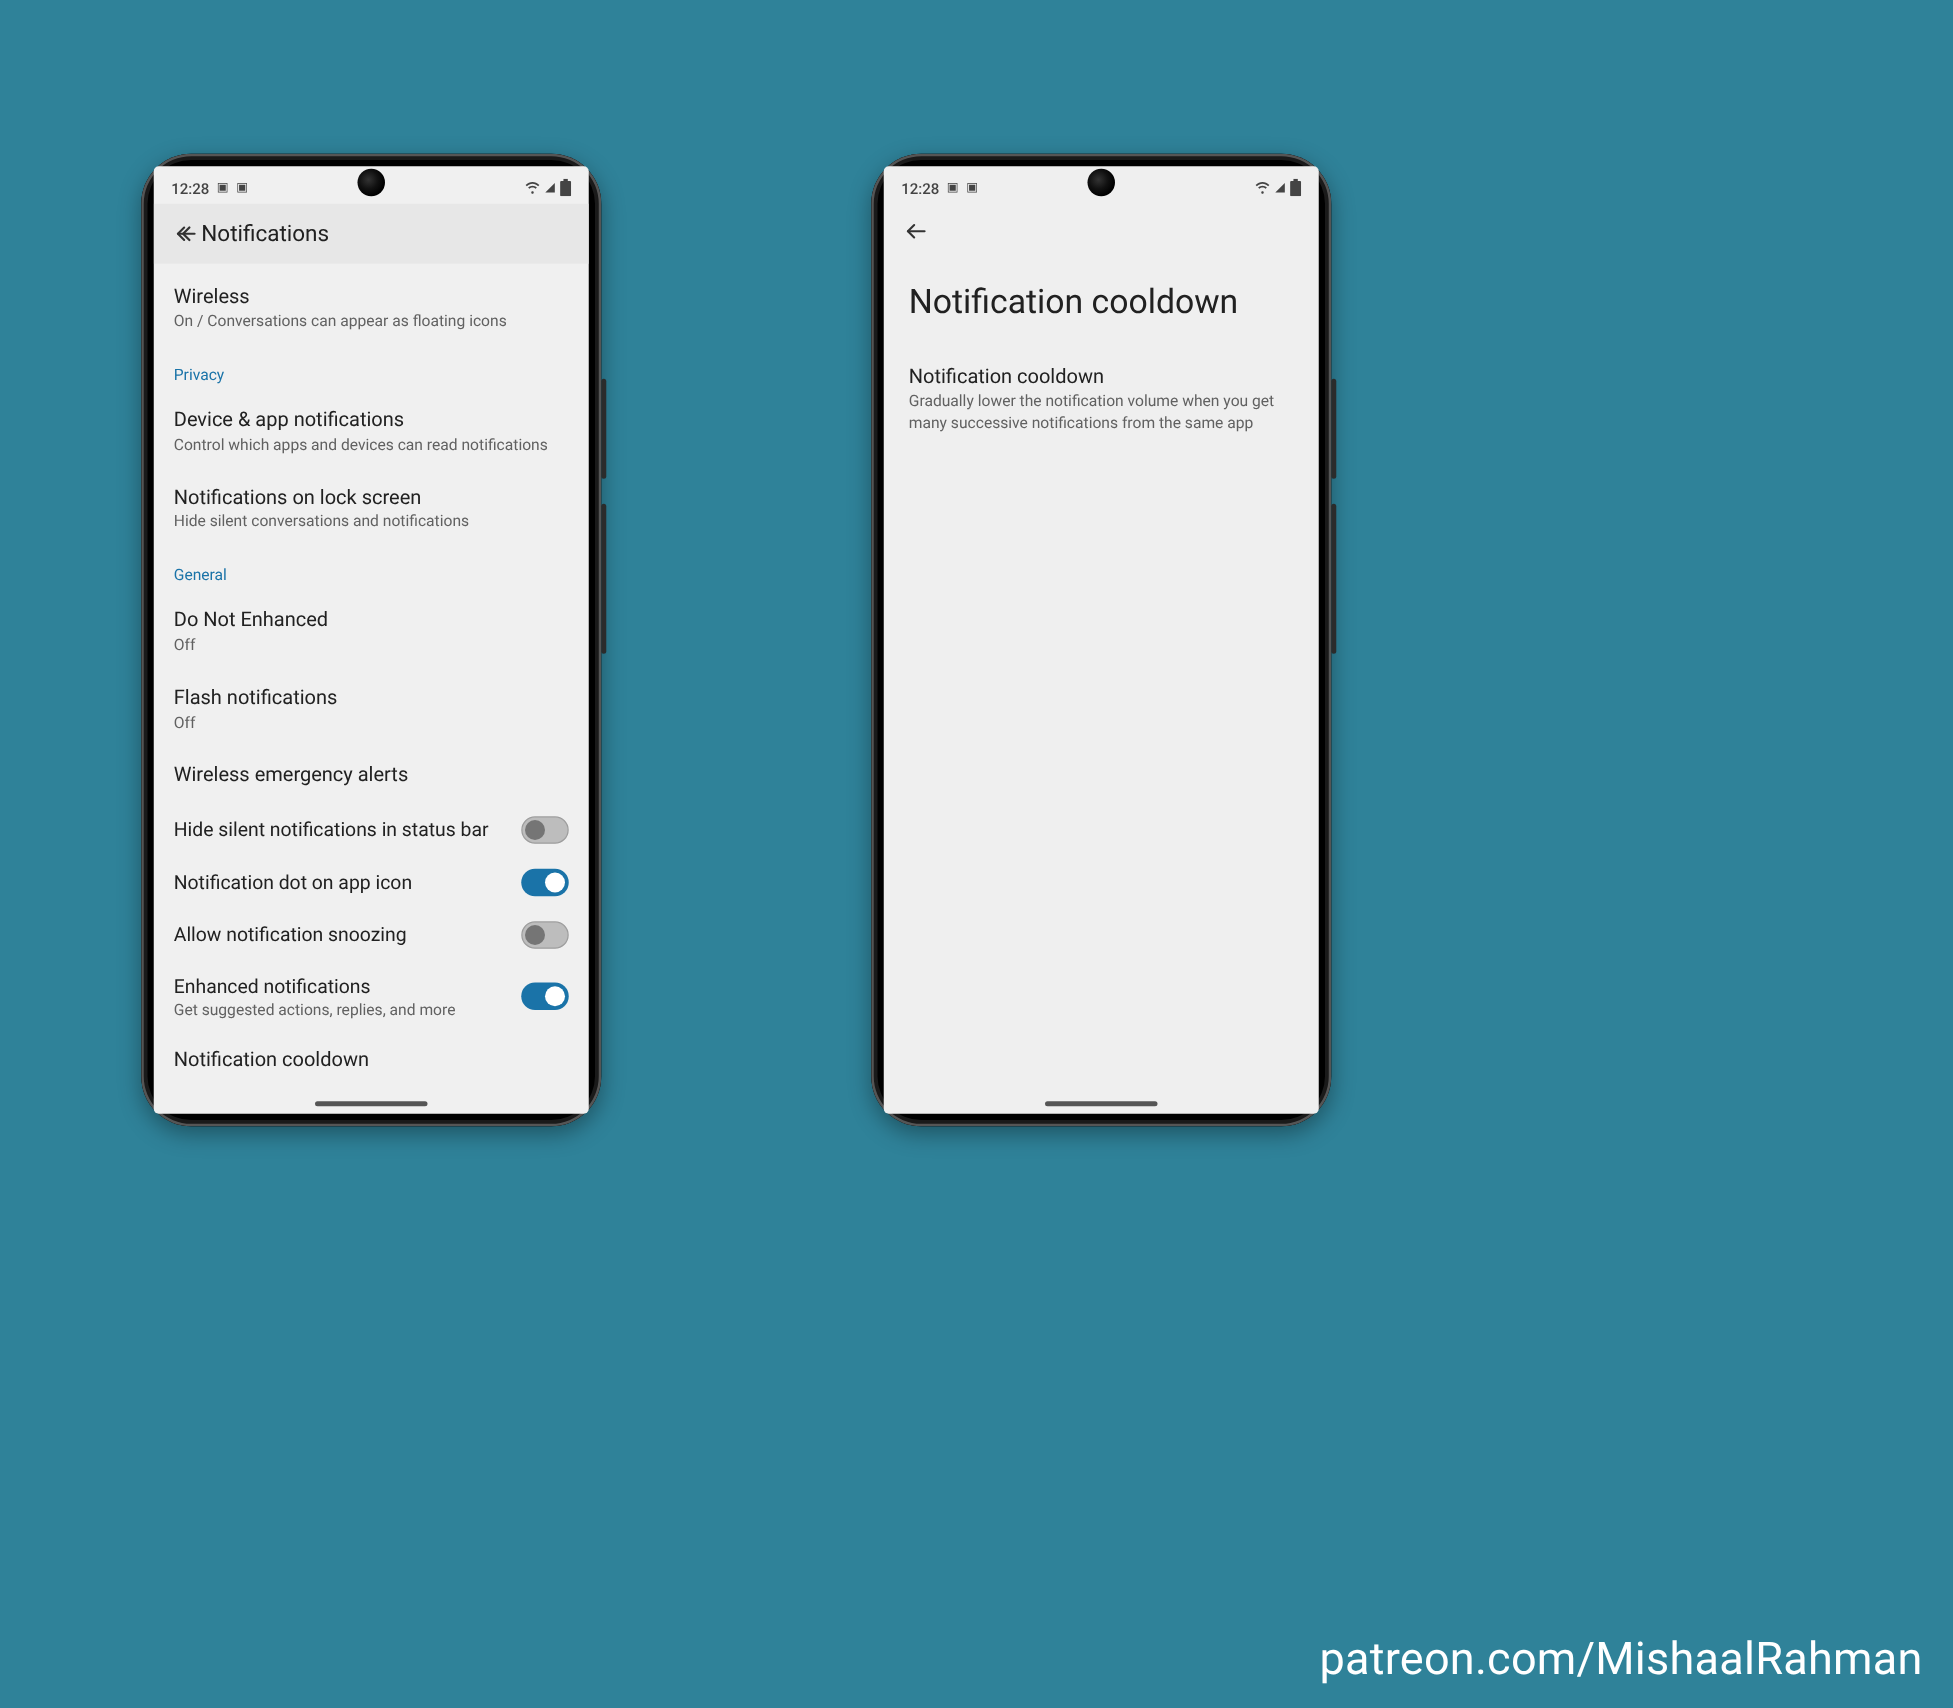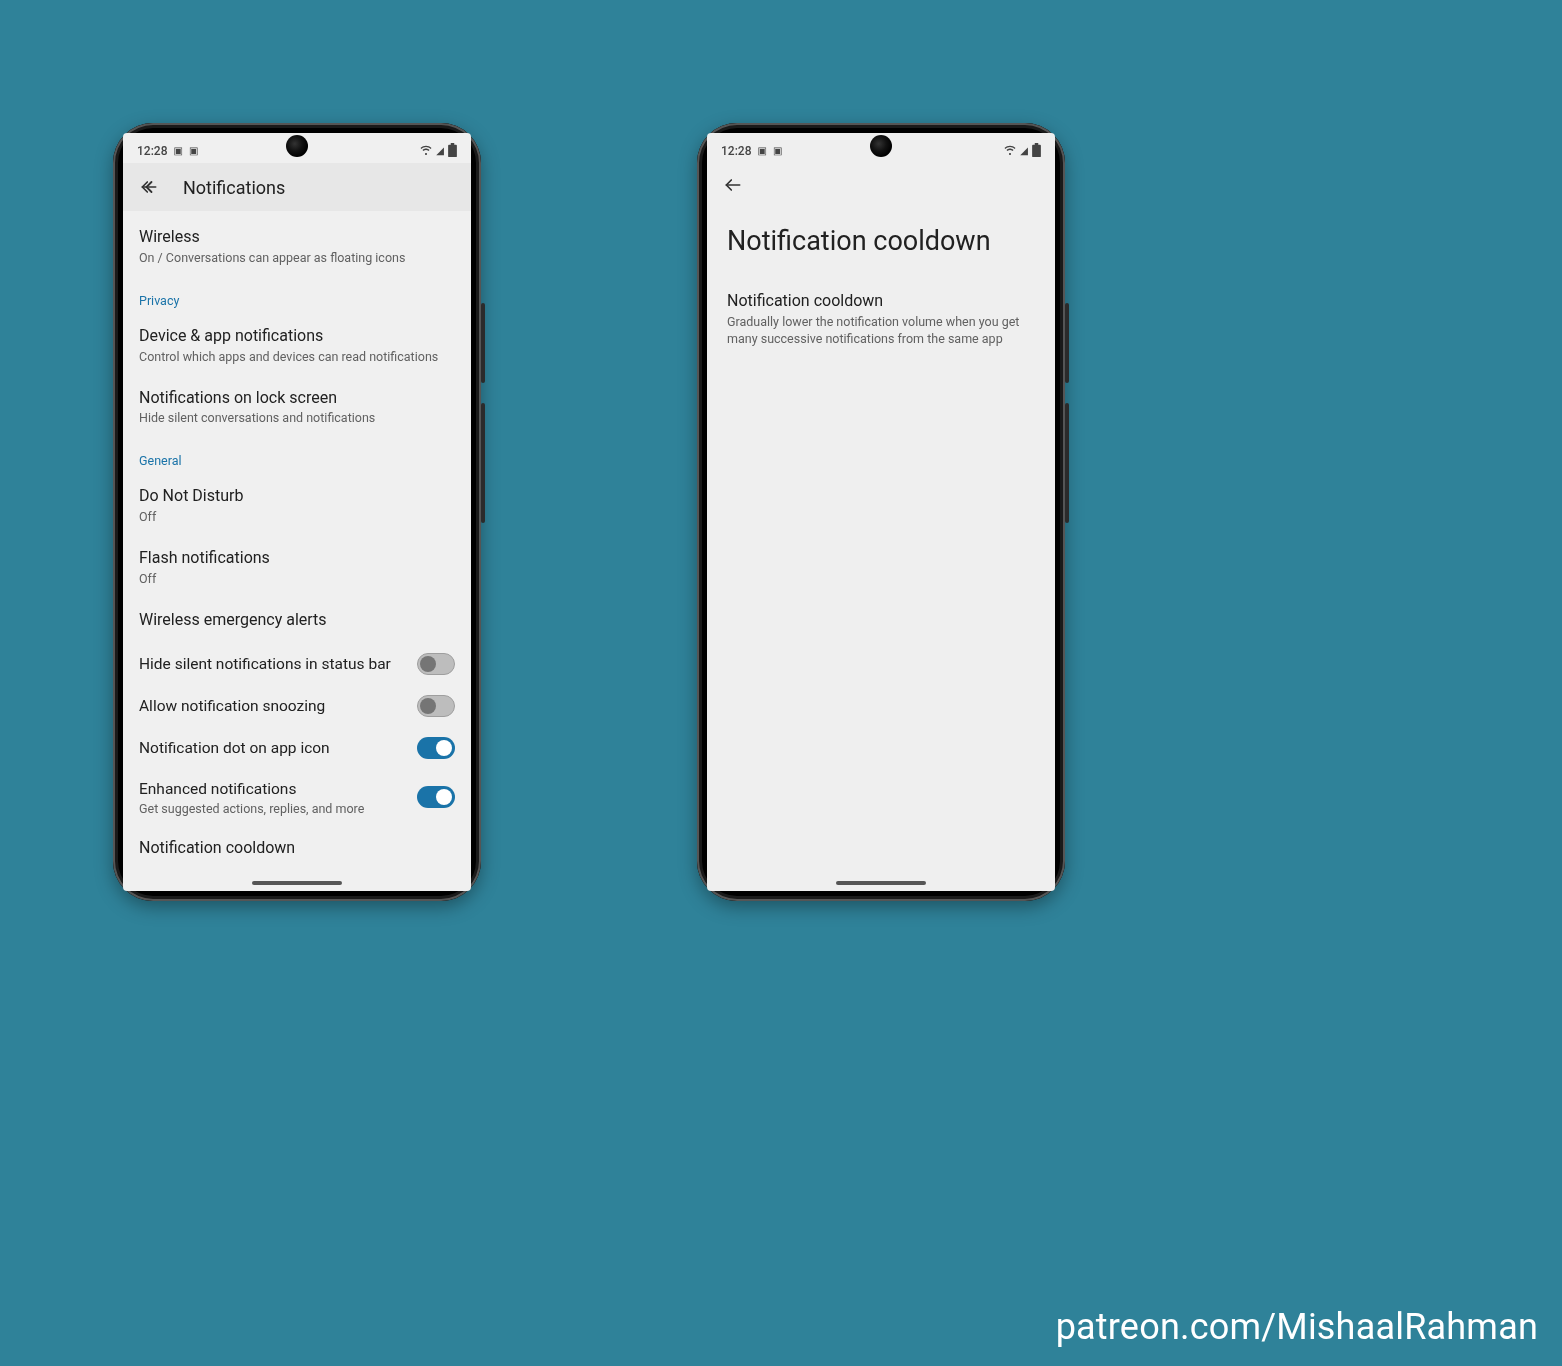--- a/index.html
+++ b/index.html
@@ -93,21 +93,20 @@
   }
   .statusbar .left { display:flex; align-items:center; gap:6px; }
   .statusbar .right { display:flex; align-items:center; gap:4px; }
   .status-clock { font-weight: 500; }
   .mini-icon { font-size: 10px; line-height:1; }
 
   .appbar {
     background: var(--header-bg);
     display: flex;
     align-items: center;
-    gap: 22px;
     padding: 12px 14px;
   }
   .back {
     width: 24px; height: 24px;
     display:flex; align-items:center; justify-content:center;
     cursor: pointer;
   }
   .back svg { width:20px; height:20px; }
   .appbar-title {
     font-size: 18px;
@@ -266,21 +265,21 @@
       </div>
 
       <div class="item">
         <div class="item-title">Notifications on lock screen</div>
         <div class="item-sub">Hide silent conversations and notifications</div>
       </div>
 
       <div class="section-header">General</div>
 
       <div class="item">
-        <div class="item-title">Do Not Disturb</div>
+        <div class="item-title">Do Not Enhanced</div>
         <div class="item-sub">Off</div>
       </div>
 
       <div class="item">
         <div class="item-title">Flash notifications</div>
         <div class="item-sub">Off</div>
       </div>
 
       <div class="item">
         <div class="item-title">Wireless emergency alerts</div>
@@ -291,33 +290,33 @@
           <div class="item-title">Hide silent notifications in status bar</div>
         </div>
         <div class="toggle off">
           <div class="toggle-track"></div>
             <div class="toggle-thumb"></div>
         </div>
       </div>
 
       <div class="row-toggle">
         <div class="text">
-          <div class="item-title">Allow notification snoozing</div>
-        </div>
-        <div class="toggle off">
+          <div class="item-title">Notification dot on app icon</div>
+        </div>
+        <div class="toggle on">
           <div class="toggle-track"></div>
             <div class="toggle-thumb"></div>
         </div>
       </div>
 
       <div class="row-toggle">
         <div class="text">
-          <div class="item-title">Notification dot on app icon</div>
-        </div>
-        <div class="toggle on">
+          <div class="item-title">Allow notification snoozing</div>
+        </div>
+        <div class="toggle off">
           <div class="toggle-track"></div>
             <div class="toggle-thumb"></div>
         </div>
       </div>
 
       <div class="row-toggle">
         <div class="text">
           <div class="item-title">Enhanced notifications</div>
           <div class="item-sub">Get suggested actions, replies, and more</div>
         </div>

